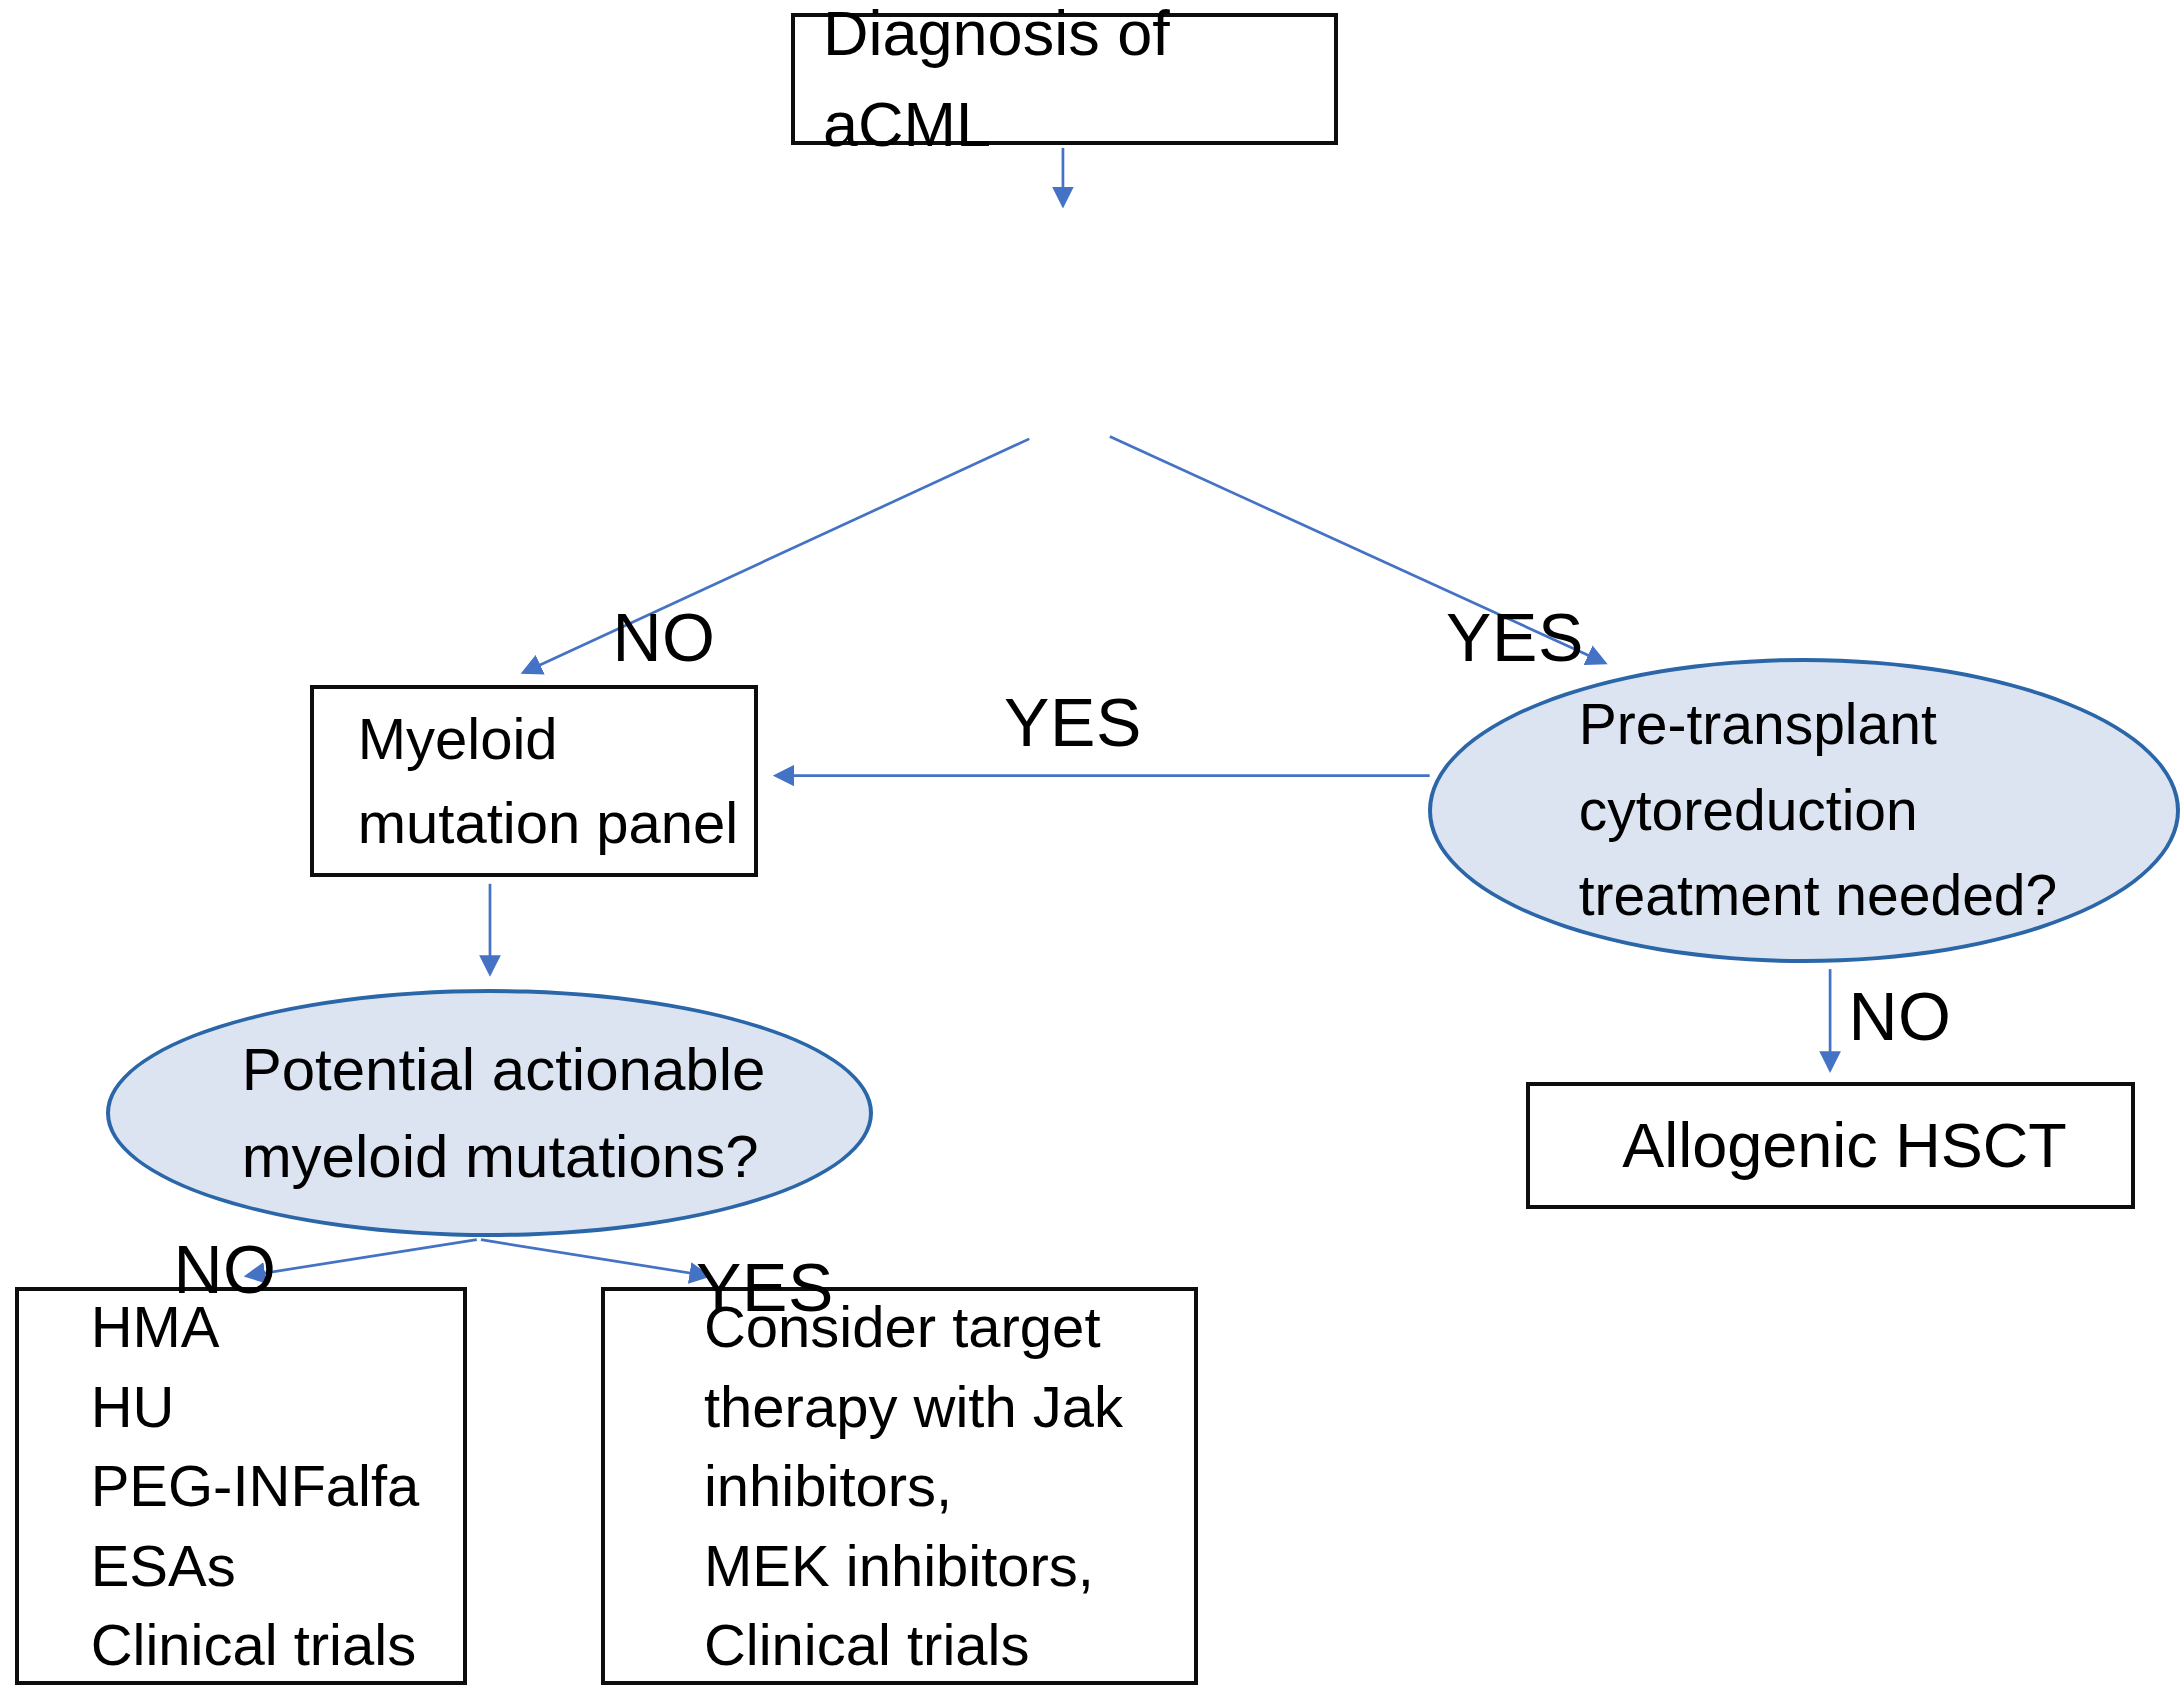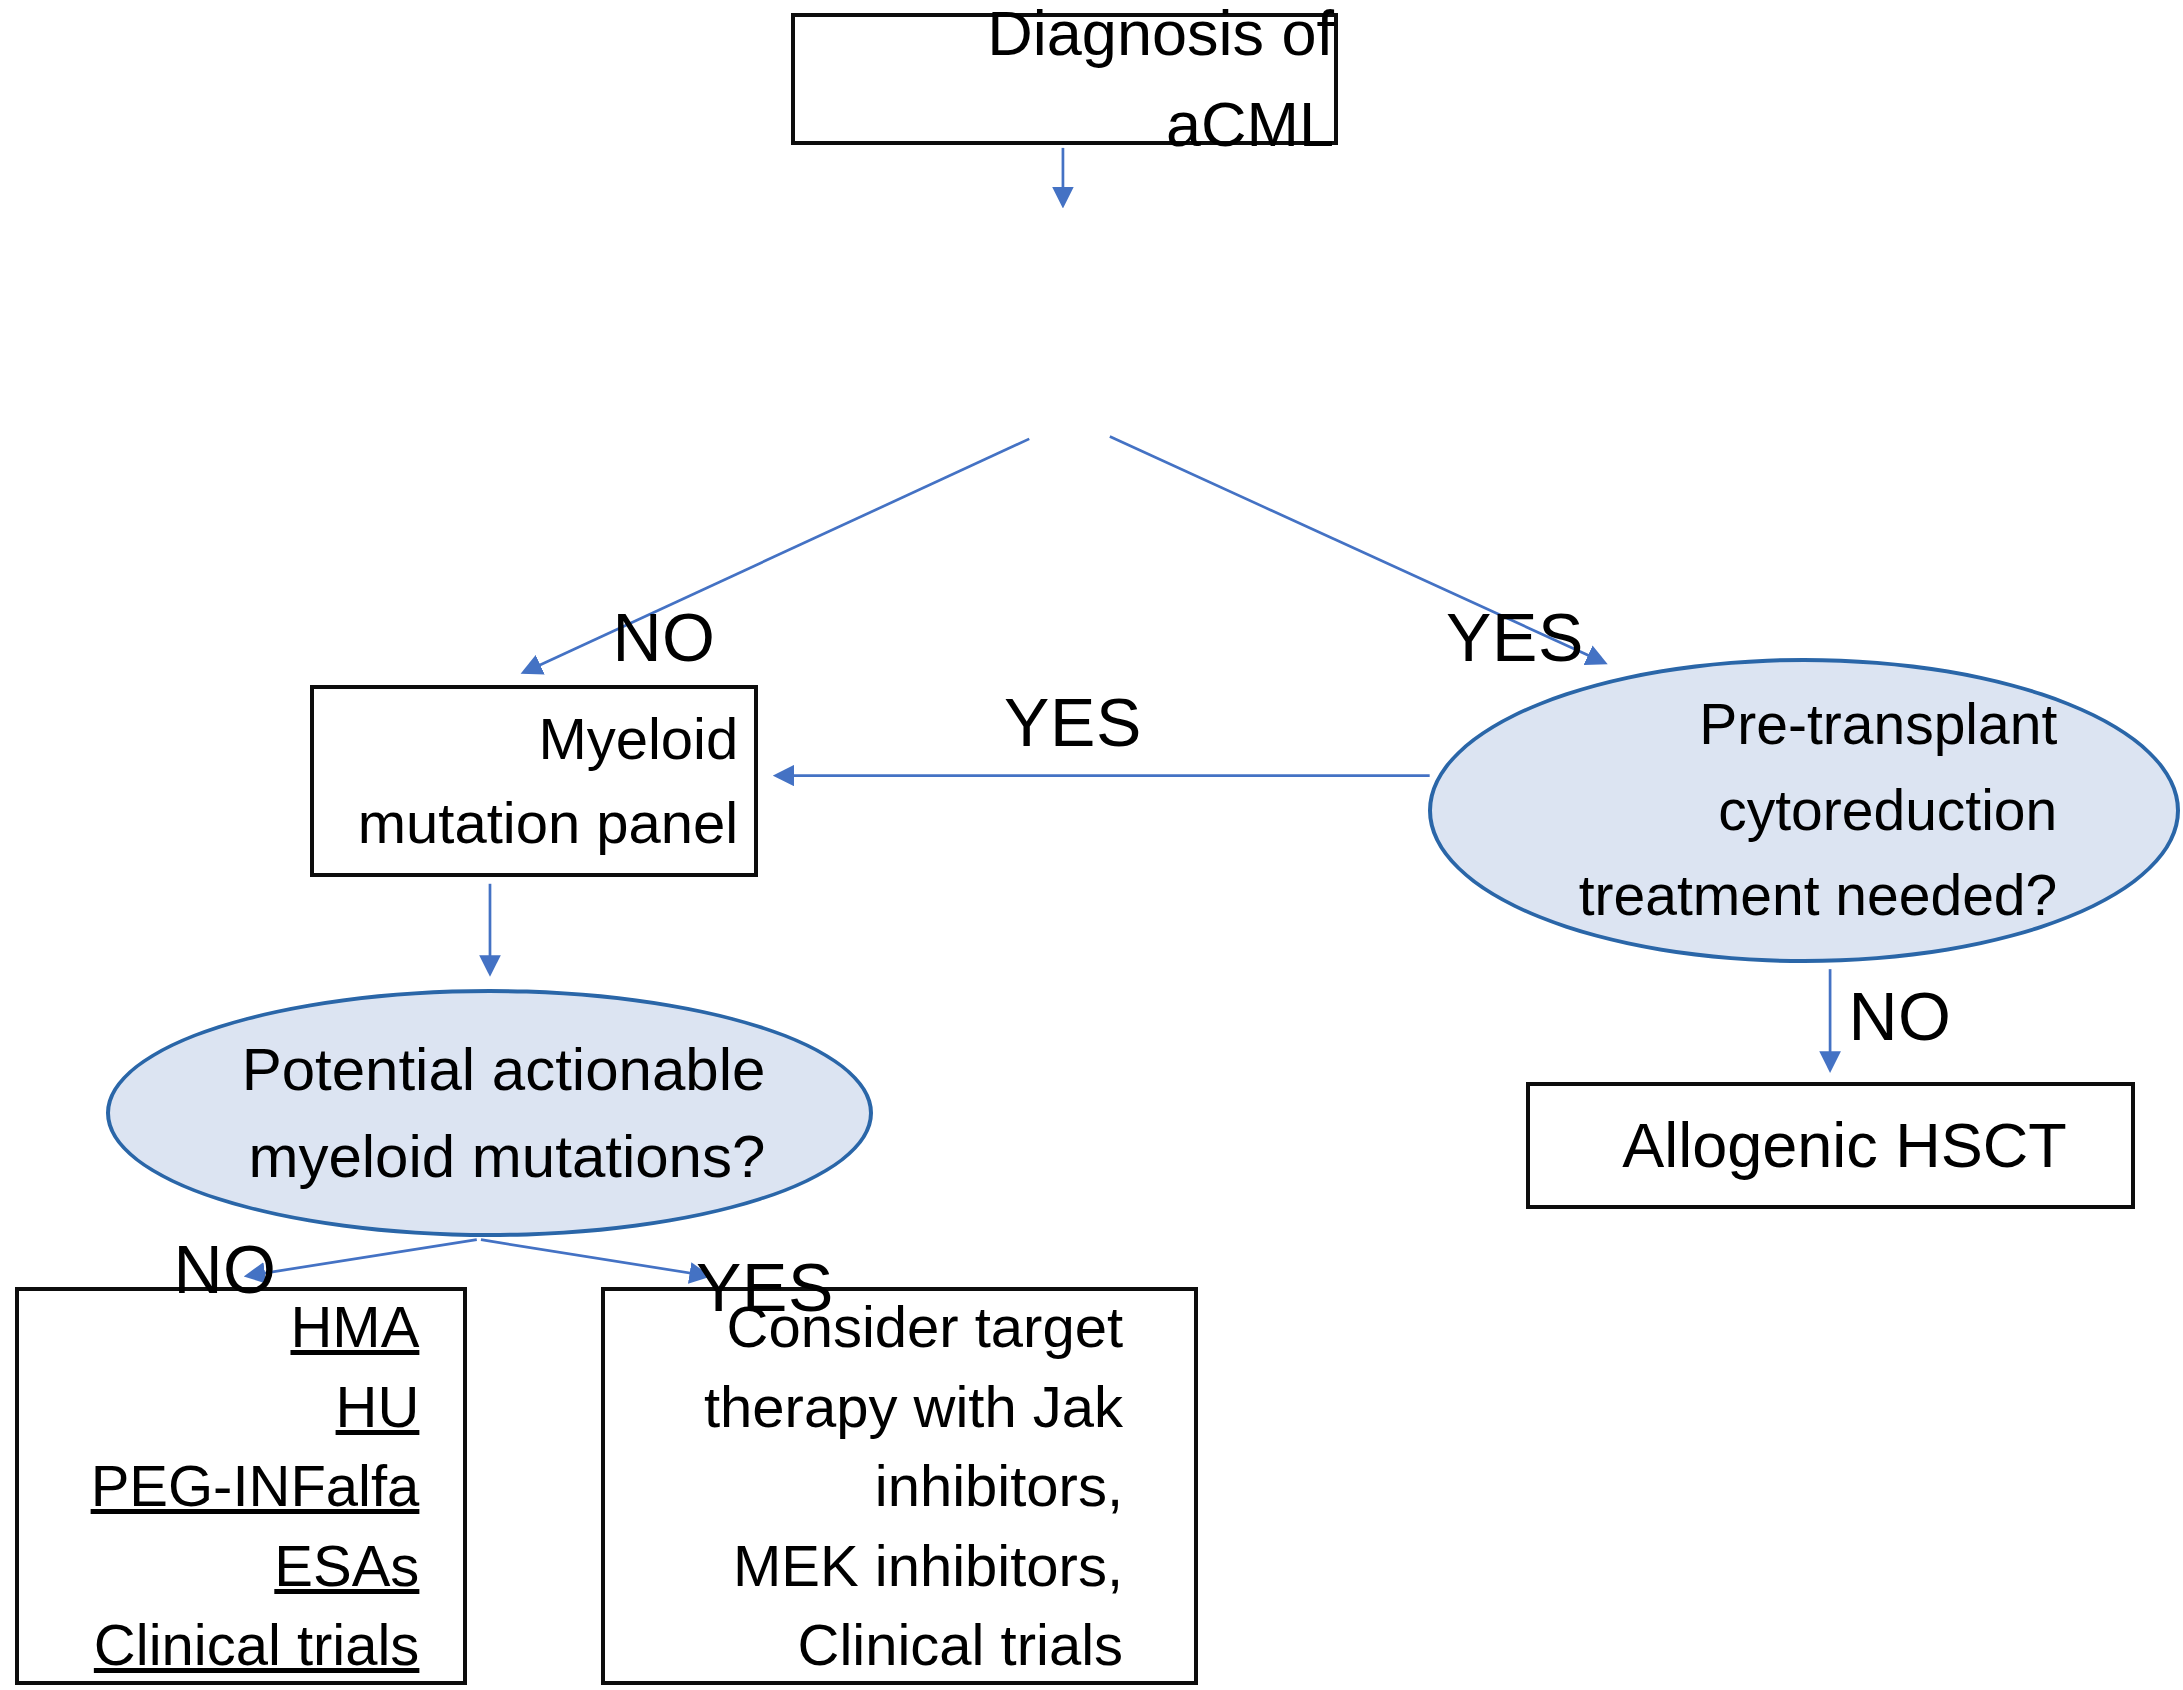--- a/index.html
+++ b/index.html
@@ -15,21 +15,21 @@
     position:relative;
     width:2183px;height:1690px;
     background:var(--bg);
     font-family:"Liberation Sans", sans-serif;
     color:var(--text);
     overflow:hidden;
   }
   .node{
     position:absolute;
     display:flex;align-items:center;justify-content:center;
-    text-align:right;
+    text-align:left;
     box-sizing:border-box;
     white-space:pre-line;
     line-height:1.45;
     padding-left:28px;
   }
   .rect{
     background:#ffffff;
     border:4.2px solid var(--box-stroke);
   }
   .ellipse{
@@ -46,21 +46,21 @@
   }
   .arrows{position:absolute;left:0;top:0;width:2183px;height:1690px;}
   .arrows line{stroke:var(--arrow);stroke-width:4.5;}
   
   #n-diagnosis   {left:791px;top:13.2px;  width:547px; height:132px;font-size:63px;}
   #n-candidable  {left:685px;top:162px; width:758px;height:260px;font-size:60px;}
   #n-myeloid     {left:310px; top:685px;width:448px; height:192px;font-size:58px;}
   #n-pretransplant{left:1428px;top:658px;width:752px;height:305px;font-size:57px;line-height:1.5;}
   #n-potential   {left:106px; top:989px;width:767px;height:248px;font-size:60px;}
   #n-allogenic   {left:1526px;top:1082px;width:609px;height:127px;font-size:63px;}
-  #n-hma         {left:15px;  top:1287px;width:452px; height:398px;font-size:58px;line-height:1.37;text-decoration:underline;}
+  #n-hma         {left:15px;  top:1287px;width:452px; height:398px;font-size:58px;line-height:1.37;}
   #n-consider    {left:601px;top:1287px;width:597px; height:398px;font-size:58px;line-height:1.37;}
   #l-no-top   {left:664px;top:637px;}
   #l-yes-top  {left:1515px;top:637px;}
   #l-yes-mid  {left:1073px;top:722px;}
   #l-no-right {left:1900px;top:1016px;}
   #l-no-bottom{left:225px; top:1269px;}
   #l-yes-bottom{left:765px;top:1287px;}
 </style>
 </head>
 <body>

